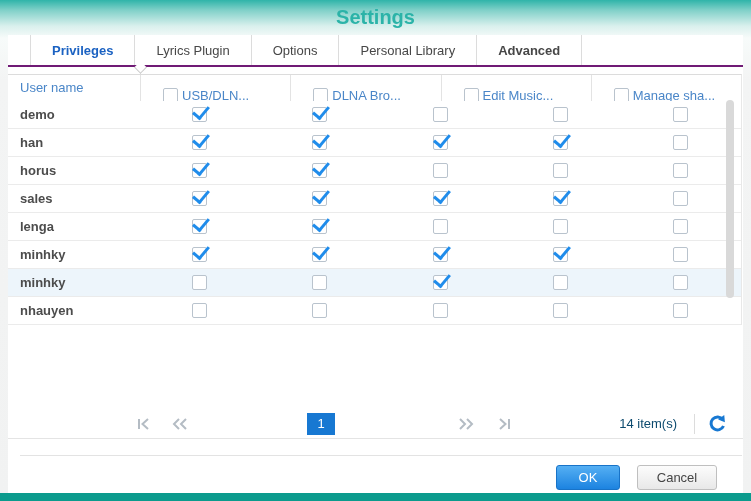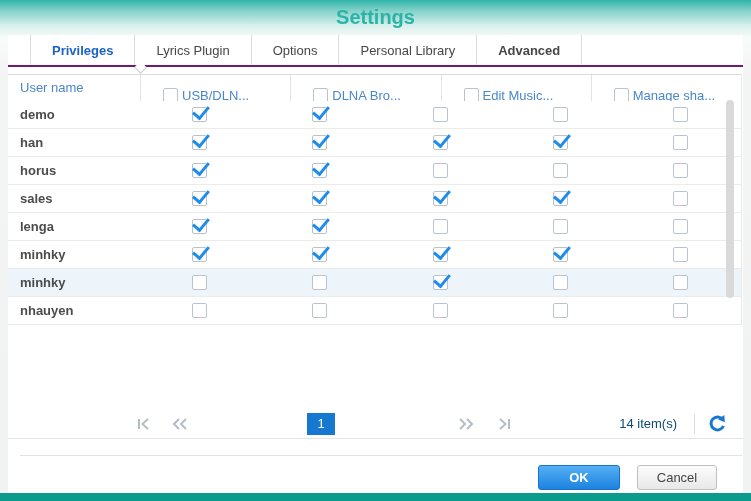--- a/index.html
+++ b/index.html
@@ -55,22 +55,22 @@
   .items-label { position:absolute; right:66px; top:0; line-height:30px; color:#0c4a6e; }
   .pg-divider { position:absolute; right:48px; top:5px; width:1px; height:20px; background:#dcdcdc; }
   .refresh-btn { position:absolute; right:16px; top:5px; width:20px; height:20px; cursor:pointer; }
 
   
   .footer-sep { position:absolute; left:12px; top:420px; width:722px; height:1px; background:#e3e3e3; }
   .footer { position:absolute; left:0; top:421px; width:735px; height:37px;
     display:flex; justify-content:flex-end; align-items:flex-start; padding:9px 26px 0 0; gap:17px; }
   .btn { height:25px; border-radius:3px; font-size:13px; cursor:pointer;
     font-family:"Liberation Sans","DejaVu Sans",sans-serif; }
-  .btn-ok { width:82px; background:linear-gradient(#55aff3,#1c83e0); border:1px solid #1873c8;
-    color:#fff; font-weight:bold;margin-left:40px; }
+  .btn-ok { width:64px; background:linear-gradient(#55aff3,#1c83e0); border:1px solid #1873c8;
+    color:#fff; font-weight:normal;margin-left:40px; }
   .btn-cancel { width:80px; background:linear-gradient(#fcfcfc,#e8e8e8); border:1px solid #bfbfbf; color:#444; }
 
   .bottom-bar { position:absolute; left:0; bottom:0; width:751px; height:8px; background:#0b9b8d; }
 </style>
 </head>
 <body>
 
 <div class="stage">
 
   <div class="dlg-title">Settings</div>

